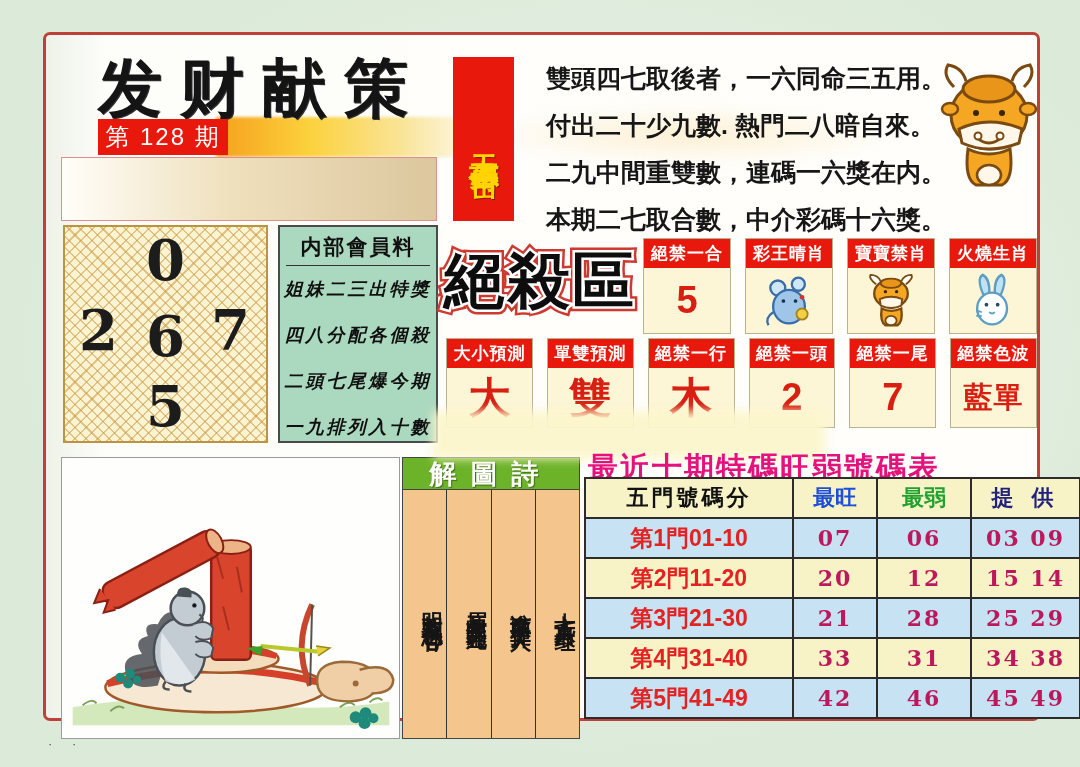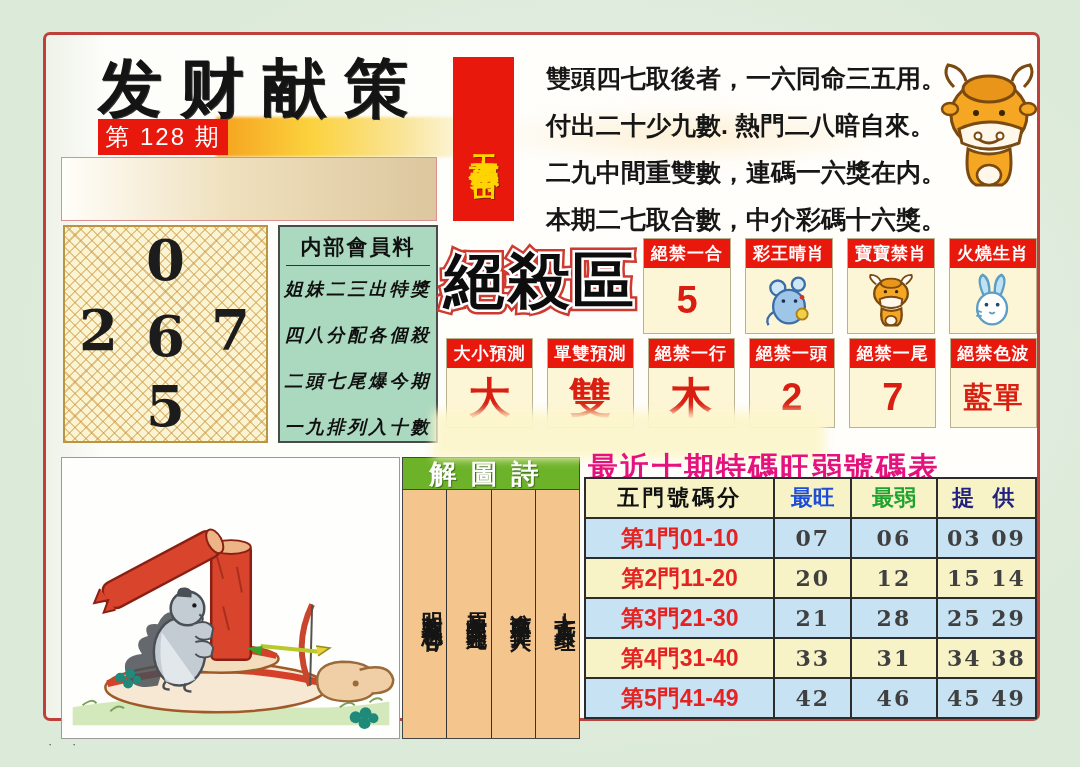--- a/index.html
+++ b/index.html
@@ -92,33 +92,33 @@
   .poem-col { flex:1; border-right:1.5px solid #333; display:flex; justify-content:center;
               writing-mode:vertical-rl; text-orientation:upright;
               font-size:21px; font-weight:700; color:#151515; padding-top:8px; letter-spacing:3px;
               font-family:"Liberation Sans", sans-serif; }
   .poem-col:last-child { border-right:none; }
 
   
   .hc-title { position:absolute; left:542px; top:405px; width:460px; font-size:30px; font-weight:900;
               color:#e5127d; letter-spacing:2px; z-index:5; white-space:nowrap;margin-top:8px; }
   .hc-table { position:absolute; left:538px; top:442px; z-index:5; border-collapse:collapse;
-              table-layout:fixed; width:453px; }
+              table-layout:fixed; width:497px; }
   .hc-table th, .hc-table td { border:2.5px solid #2c2c2c; text-align:center; height:40px; padding:0; }
   .hc-table col.c-door { width:42%; } .hc-table col.c-hot { width:17%; }
   .hc-table col.c-cold { width:19%; } .hc-table col.c-prov { width:22%; }
   .hc-head th { background:#f7f3c6; font-size:22px; }
   .th-door { color:#111; letter-spacing:3px; }
   .th-hot  { color:#1d4ed8; }
   .th-cold { color:#1ea32e;margin-top:32px; }
   .th-prov { color:#22227e; letter-spacing:6px; }
   .hc-row-odd  td { background:#c6e2f3; }
   .hc-row-even td { background:#f7f3c6; }
   .td-door { color:#e52222; font-weight:700; font-size:23px; white-space:nowrap; }
-  .td-num  { font-family:"DejaVu Serif", serif; font-weight:700; font-size:22px; color:#404040; letter-spacing:2px; }
+  .td-num  { font-family:"DejaVu Serif", serif; font-weight:700; font-size:22px; color:#be185d; letter-spacing:2px; }
 
   .corner-dots { position:absolute; left:48px; top:736px; color:#555; font-size:13px; letter-spacing:8px; }
 </style>
 </head>
 <body>
 
 <div class="sheet">
   <div class="page">
 
     <div class="gold-band"></div>

